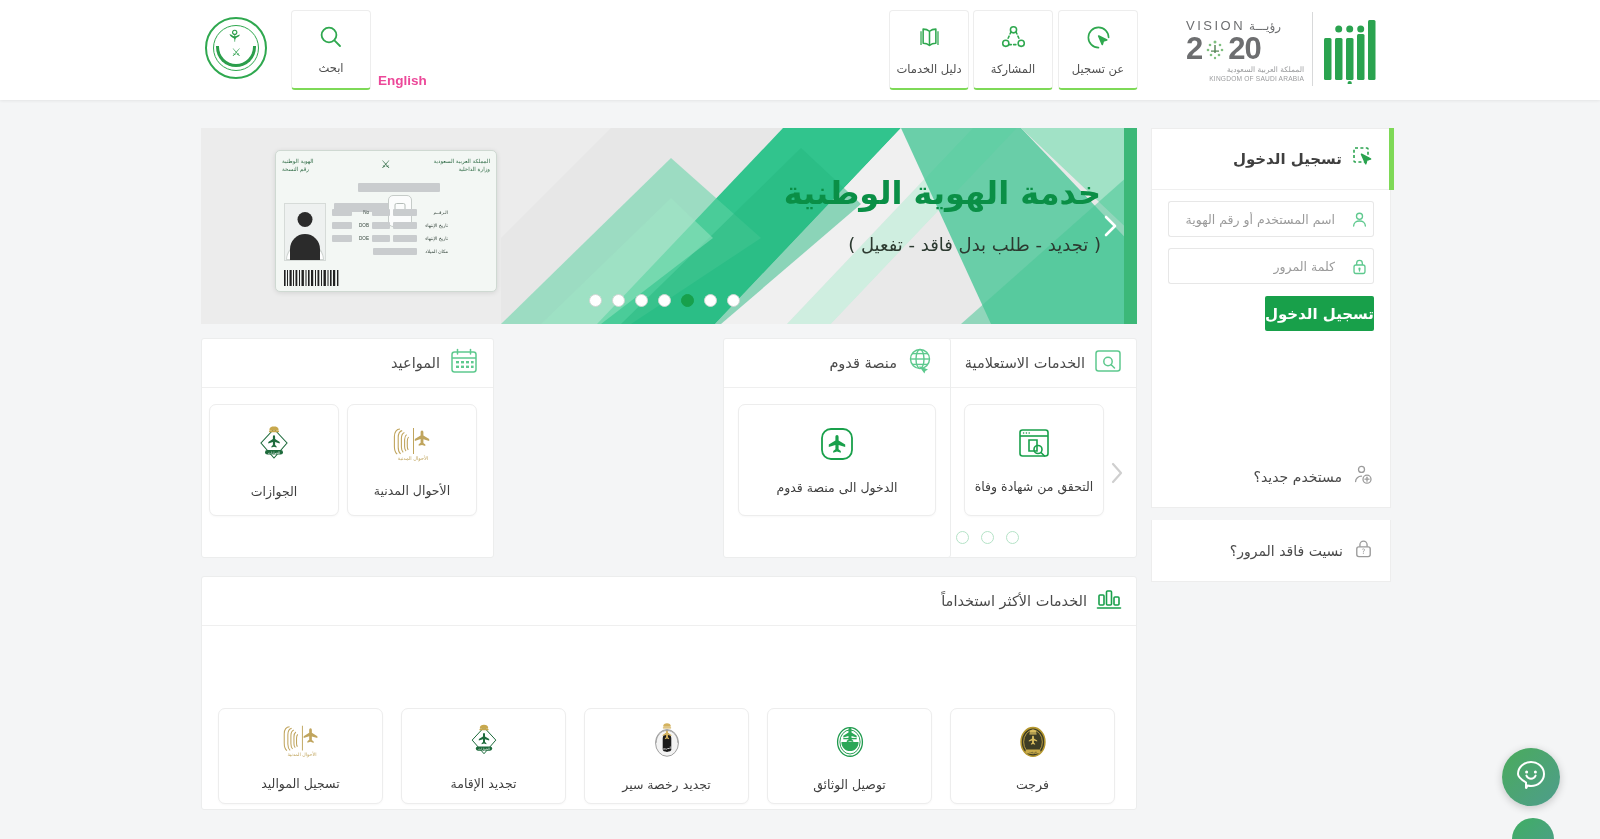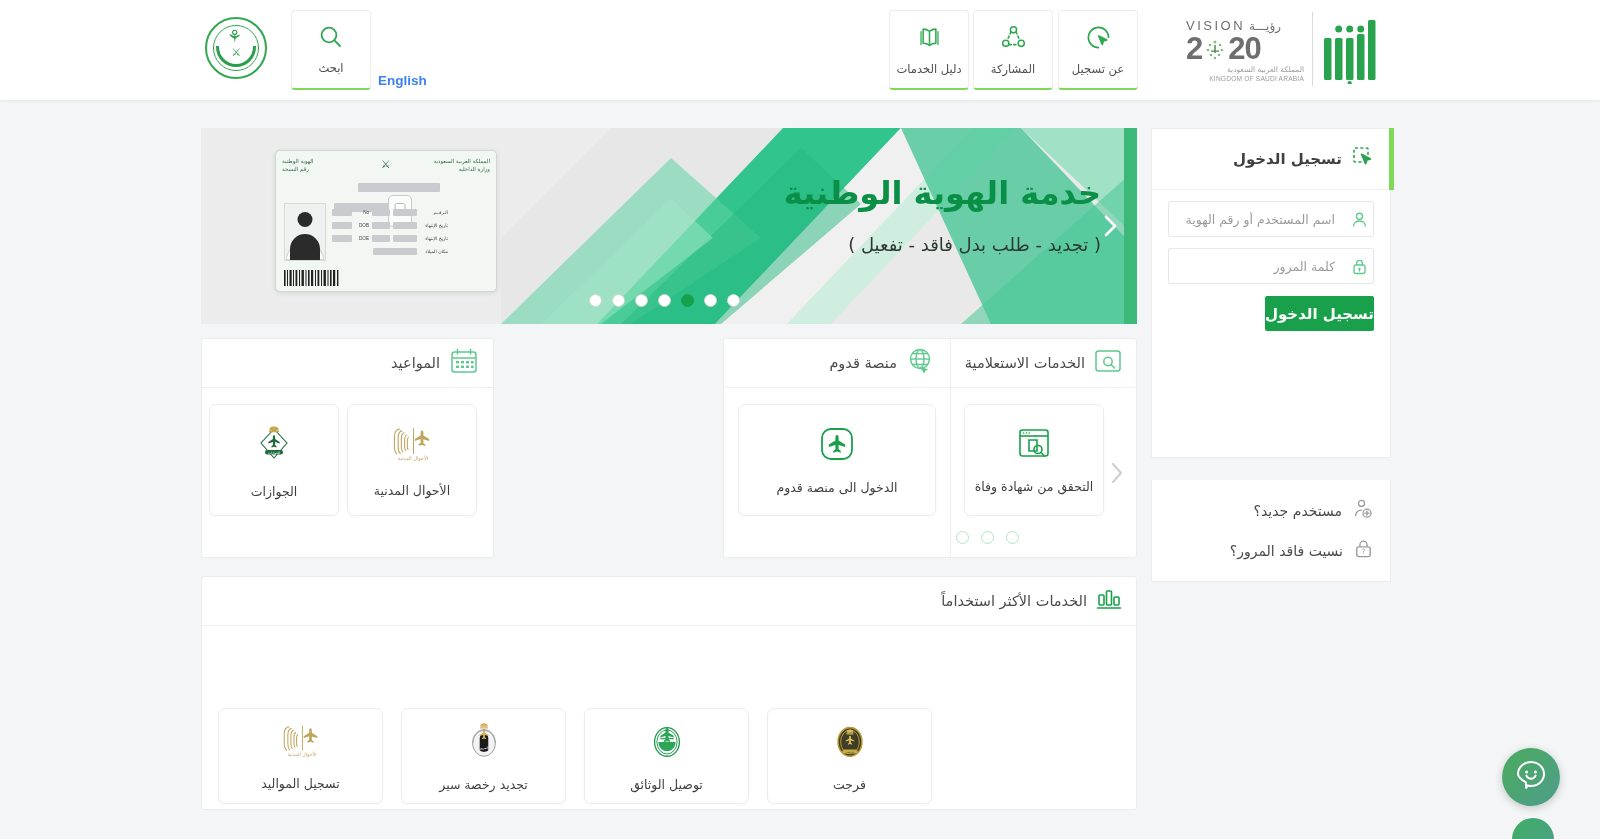--- a/index.html
+++ b/index.html
@@ -72,21 +72,21 @@
   }
   .hdr-btn svg { display: block; }
 
   .btn-search { left: 291px; }
   .btn-about   { left: 1058px; }
   .btn-partic  { left: 973px; }
   .btn-guide   { left: 889px; }
 
   .english-link {
     position: absolute; left: 378px; top: 73px;
-    font-size: 13.5px; font-weight: bold; color: #3b82f6;
+    font-size: 13.5px; font-weight: bold; color: #ec4899;
     font-family: "Liberation Sans", sans-serif;
     cursor: pointer;
   }
 
   
   .vision {
     position: absolute; left: 1186px; top: 18px;
     width: 118px; height: 62px;
   }
   .vision .v-top {
@@ -290,21 +290,21 @@
     color: #fff; font-size: 15px; font-weight: bold; cursor: pointer;
     font-family: "DejaVu Sans", sans-serif;
   }
   .login-link {
     position: absolute; left: 1151px; width: 240px; height: 62px;
     background: #fff; border: 1px solid #ededed; border-top: none;
     display: flex; align-items: center; justify-content: flex-start;
     padding: 0 16px; gap: 10px; cursor: pointer;
   }
   .login-link .ll { font-size: 14px; color: #4a4a4a; }
-  .link-new  { top: 480px; }
+  .link-new  { top: 446px; }
   .link-fgt  { top: 520px; }
 
   
   .chat {
     position: absolute; left: 1502px; top: 748px;
     width: 58px; height: 58px; border-radius: 50%;
     background: linear-gradient(135deg, #4aab5c 0%, #4e9d8c 100%);
     display: flex; align-items: center; justify-content: center;
     box-shadow: 0 2px 8px rgba(0,0,0,.2); cursor: pointer;
   }
@@ -729,20 +729,35 @@
                 <path d="M19.6 14c-.9 1-1.3 2.5-1.3 4.2v5.4c0 1.5.4 2.6 1 3.2"></path>
               </g>
               <line x1="24.5" y1="5" x2="24.5" y2="31" stroke="#c0a55e" stroke-width="1"></line>
               <path d="M33 7.5c.9 0 1.4.8 1.4 2v2.9l5.8 3.5v2l-5.8-1.7v3.8l1.9 1.6v1.5L33 21.9l-3.3.9V21.3l1.9-1.6v-3.8L25.8 17.9v-2l5.8-3.5V9.5c0-1.2.5-2 1.4-2z" fill="#c0a55e"></path>
               <text x="24" y="37" font-size="5" fill="#c0a55e" text-anchor="middle" font-family="DejaVu Sans, sans-serif">الأحوال المدنية</text>
             </svg>
           </span>
           <span class="tl">تسجيل المواليد</span>
         </div>
 
+        <div class="mu-tile">
+          <span>
+            <svg width="40" height="40" viewBox="0 0 44 44">
+              <polygon points="22,7 35,21 22,36 9,21" fill="none" stroke="#1e6b3c" stroke-width="1.1"></polygon>
+              <g fill="#c8a84d">
+                <path d="M22 4.2c-2.6 0-4.6 1.4-4.6 3.2 0 .6.3 1 .8 1h7.6c.5 0 .8-.4.8-1 0-1.8-2-3.2-4.6-3.2z"></path>
+                <rect x="17" y="8.6" width="10" height="1.6" rx=".6"></rect>
+              </g>
+              <path d="M22 13.2c.7 0 1.1.6 1.1 1.6v2.3l4.6 2.8v1.6l-4.6-1.4v3l1.5 1.3v1.2L22 24.8l-2.6.8v-1.2l1.5-1.3v-3L16.3 21.5v-1.6l4.6-2.8v-2.3c0-1 .4-1.6 1.1-1.6z" fill="#1e6b3c"></path>
+              <rect x="13" y="28" width="18" height="4.6" rx="2.3" fill="#1e6b3c"></rect>
+              <text x="22" y="31.8" font-size="3.4" fill="#ffffff" text-anchor="middle" font-family="DejaVu Sans, sans-serif">الجوازات</text>
+            </svg>
+          </span>
+          <span class="tl">تجديد الإقامة</span>
+        </div>
 
         <div class="mu-tile">
           <span>
             <svg width="40" height="42" viewBox="0 0 40 44">
               <ellipse cx="20" cy="24" rx="12" ry="14" fill="#f3f3f3" stroke="#9a9a9a" stroke-width="1"></ellipse>
               <path d="M20 14c2.5 0 4.5 2.4 4.5 5.6V31c0 1.4-2 2.4-4.5 2.4S15.5 32.4 15.5 31V19.6C15.5 16.4 17.5 14 20 14z" fill="#1b1b1b"></path>
               <g fill="#d4b25e">
                 <path d="M20 3.4c-2.3 0-4 1.3-4 2.9 0 .5.2.9.7.9h6.6c.5 0 .7-.4.7-.9 0-1.6-1.7-2.9-4-2.9z"></path>
                 <rect x="15.6" y="7.6" width="8.8" height="1.4" rx=".5"></rect>
                 <path d="M20 10.4c.6 0 1 .5 1 1.4v1.6l3.6 2.2v1.2l-3.6-1.1v2.4l1.2 1v1l-2.2-.7-2.2.7v-1l1.2-1v-2.4L15.4 16.8v-1.2l3.6-2.2v-1.6c0-.9.4-1.4 1-1.4z"></path>

